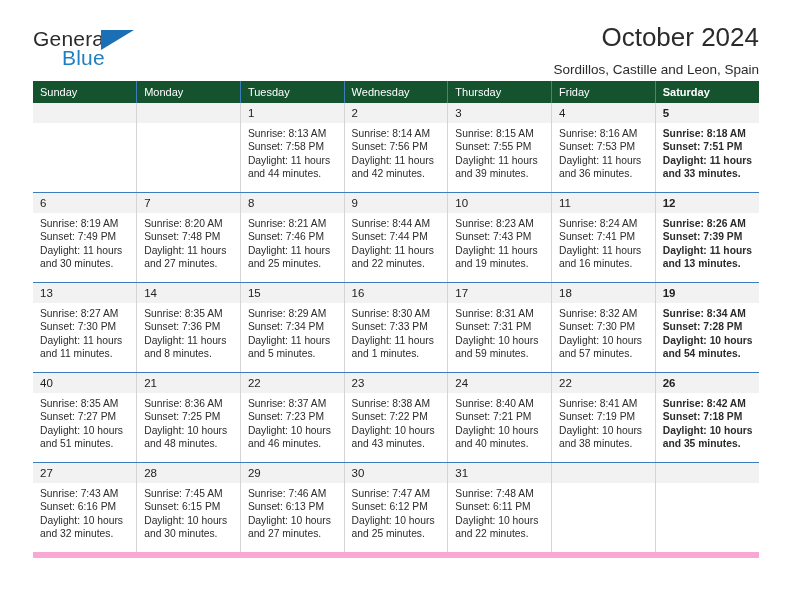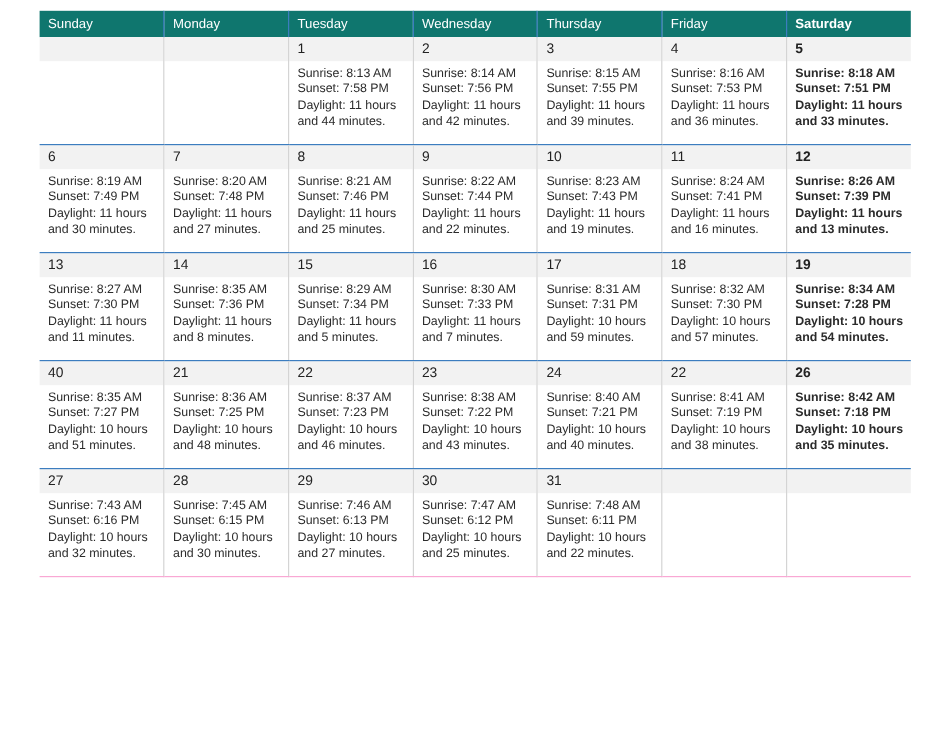--- a/index.html
+++ b/index.html
@@ -82,41 +82,41 @@
   }
 
   
   .calendar {
     margin-top: 9px;
     width: 726px;
     border-collapse: collapse;
     table-layout: fixed;
   }
   .calendar th {
-    background: #0f766e;
+    background: #14532d;
     color: #ffffff;
     font-weight: normal;
     font-size: 11px;
     text-align: left;
     padding: 5px 0 5px 7px;
     height: 11px;
     border-right: 1px solid #3c7dbf;
   }
   .calendar td {
     vertical-align: top;
     padding: 0;
     border-right: 1px solid #d4d4d4;
     border-bottom: 1px solid #3c7dbf;
     width: 103.71px;
     height: 89px;
     background: #ffffff;
   }
   .calendar td:last-child,
   .calendar th:last-child { border-right: none; font-weight: bold; }
-  .calendar tr:last-child td { border-bottom: 1px solid #f9a8d4; }
+  .calendar tr:last-child td { border-bottom: 6px solid #f9a8d4; }
 
   .daynum {
     background: #f2f2f2;
     font-size: 11.5px;
     color: #222;
     padding: 3px 0 3px 7px;
     height: 14px;
     line-height: 14px;
   }
   .cell-empty .daynum { background: #f2f2f2; }
@@ -126,20 +126,31 @@
     line-height: 13.3px;
     color: #2b2b2b;
   }
   .details div { white-space: nowrap; }
 </style>
 </head>
 <body>
 
 <div class="page">
 
+  <div class="masthead">
+    <div class="logo">
+      <span class="logo-general">General</span>
+      <span class="logo-tri"></span>
+      <span class="logo-blue">Blue</span>
+    </div>
+    <div class="titles">
+      <div class="cal-title">October 2024</div>
+      <div class="cal-subtitle">Sordillos, Castille and Leon, Spain</div>
+    </div>
+  </div>
 
   <table class="calendar">
     <thead>
       <tr>
         <th>Sunday</th>
         <th>Monday</th>
         <th>Tuesday</th>
         <th>Wednesday</th>
         <th>Thursday</th>
         <th>Friday</th>
@@ -236,21 +247,21 @@
             <div class="details">
               <div>Sunrise: 8:21 AM</div>
               <div>Sunset: 7:46 PM</div>
               <div>Daylight: 11 hours</div>
               <div>and 25 minutes.</div>
             </div>
           </td>
           <td>
             <div class="daynum">9</div>
             <div class="details">
-              <div>Sunrise: 8:22 AM</div>
+              <div>Sunrise: 8:44 AM</div>
               <div>Sunset: 7:44 PM</div>
               <div>Daylight: 11 hours</div>
               <div>and 22 minutes.</div>
             </div>
           </td>
           <td>
             <div class="daynum">10</div>
             <div class="details">
               <div>Sunrise: 8:23 AM</div>
               <div>Sunset: 7:43 PM</div>
@@ -304,21 +315,21 @@
               <div>Daylight: 11 hours</div>
               <div>and 5 minutes.</div>
             </div>
           </td>
           <td>
             <div class="daynum">16</div>
             <div class="details">
               <div>Sunrise: 8:30 AM</div>
               <div>Sunset: 7:33 PM</div>
               <div>Daylight: 11 hours</div>
-              <div>and 7 minutes.</div>
+              <div>and 1 minutes.</div>
             </div>
           </td>
           <td>
             <div class="daynum">17</div>
             <div class="details">
               <div>Sunrise: 8:31 AM</div>
               <div>Sunset: 7:31 PM</div>
               <div>Daylight: 10 hours</div>
               <div>and 59 minutes.</div>
             </div>

